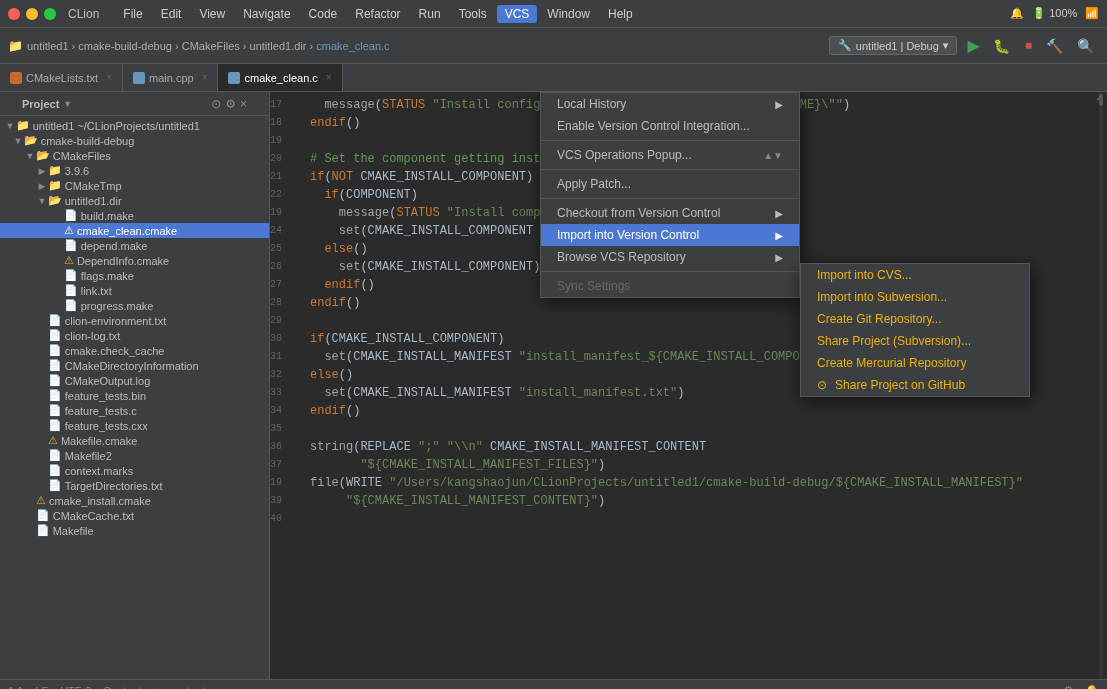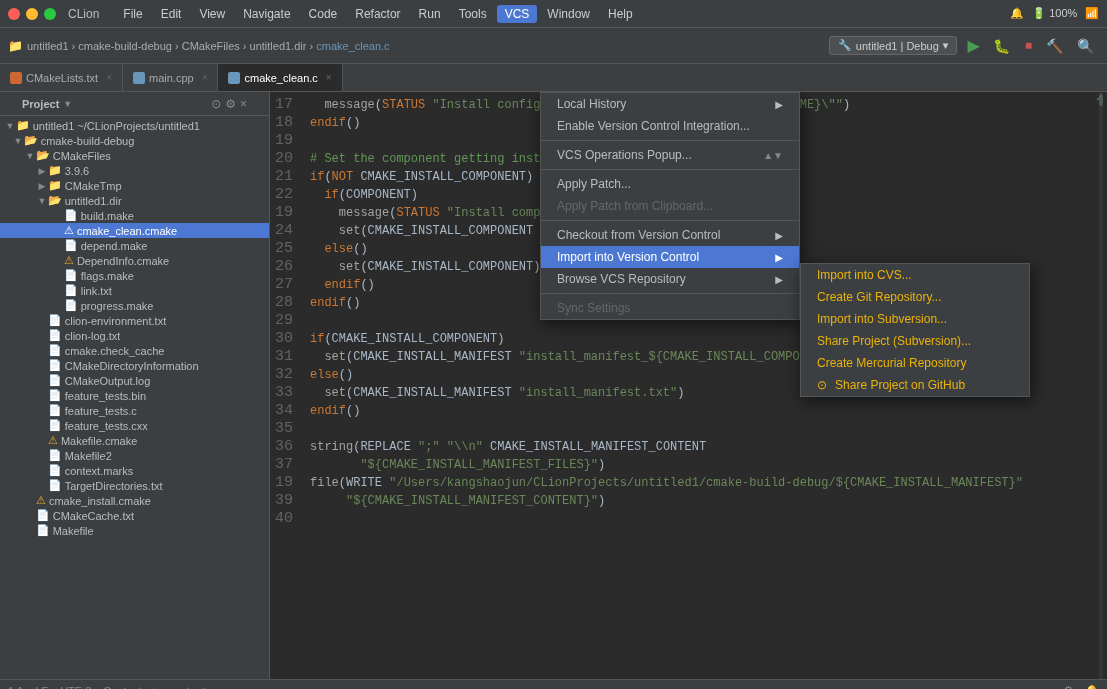--- a/index.html
+++ b/index.html
@@ -41,21 +41,21 @@
     .arrow { display: inline-block; width: 12px; text-align: center; font-size: 9px; color: #888; }
     .item-icon { margin-right: 3px; font-size: 11px; }
     .folder-icon { color: #d4a843; }
     .file-icon { color: #aaa; }
     .warn-icon { color: #e8a838; }
 
     
     .editor-area { flex: 1; background: #2b2b2b; overflow: hidden; position: relative; }
     .code-content { padding: 4px 0; font-family: 'Courier New', monospace; font-size: 12px; line-height: 18px; overflow: auto; height: 100%; }
     .code-line { display: flex; min-height: 18px; }
-    .line-num { width: 36px; text-align: center; padding-right: 8px; color: #606366; user-select: none; font-size: 15px; flex-shrink: 0; }
+    .line-num { width: 36px; text-align: left; padding-right: 8px; color: #606366; user-select: none; font-size: 10px; flex-shrink: 0; }
     .line-code { flex: 1; padding-left: 4px; color: #a9b7c6; white-space: pre; }
     .kw { color: #cc7832; }
     .fn { color: #a3a3a3; }
     .str { color: #6a8759; }
     .cmt { color: #629755; }
 
     
     .menu-overlay { position: absolute; top: 0; left: 0; right: 0; bottom: 0; z-index: 100; pointer-events: none; }
     .dropdown-menu { position: absolute; background: #3c3f41; border: 1px solid #555; box-shadow: 2px 4px 16px rgba(0,0,0,0.6); min-width: 240px; pointer-events: all; }
     .dropdown-menu .menu-entry { display: flex; align-items: center; padding: 4px 16px; font-size: 12px; color: #bbb; cursor: pointer; gap: 4px; white-space: nowrap; }
@@ -427,23 +427,20 @@
         </div>
         <div class="menu-separator"></div>
         <div class="menu-entry">
           <span>VCS Operations Popup...</span>
           <span class="menu-arrow" style="font-size:10px;color:#888;">▲▼</span>
         </div>
         <div class="menu-separator"></div>
         <div class="menu-entry">
           <span>Apply Patch...</span>
         </div>
-        <div class="menu-entry disabled">
-          <span>Apply Patch from Clipboard...</span>
-        </div>
         <div class="menu-separator"></div>
         <div class="menu-entry">
           <span>Checkout from Version Control</span>
           <span class="menu-arrow">▶</span>
         </div>
         <div class="menu-entry highlighted">
           <span>Import into Version Control</span>
           <span class="menu-arrow">▶</span>
         </div>
         <div class="menu-entry">
@@ -454,24 +451,24 @@
         <div class="menu-entry disabled">
           <span>Sync Settings</span>
         </div>
       </div>
 
       <div class="submenu" style="top:171px;left:530px;width:230px;">
         <div class="menu-entry">
           <span>Import into CVS...</span>
         </div>
         <div class="menu-entry">
+          <span>Import into Subversion...</span>
+        </div>
+        <div class="menu-entry">
           <span>Create Git Repository...</span>
-        </div>
-        <div class="menu-entry">
-          <span>Import into Subversion...</span>
         </div>
         <div class="menu-entry">
           <span>Share Project (Subversion)...</span>
         </div>
         <div class="menu-entry">
           <span>Create Mercurial Repository</span>
         </div>
         <div class="menu-entry">
           <span style="margin-right:4px;">⊙</span>
           <span>Share Project on GitHub</span>

